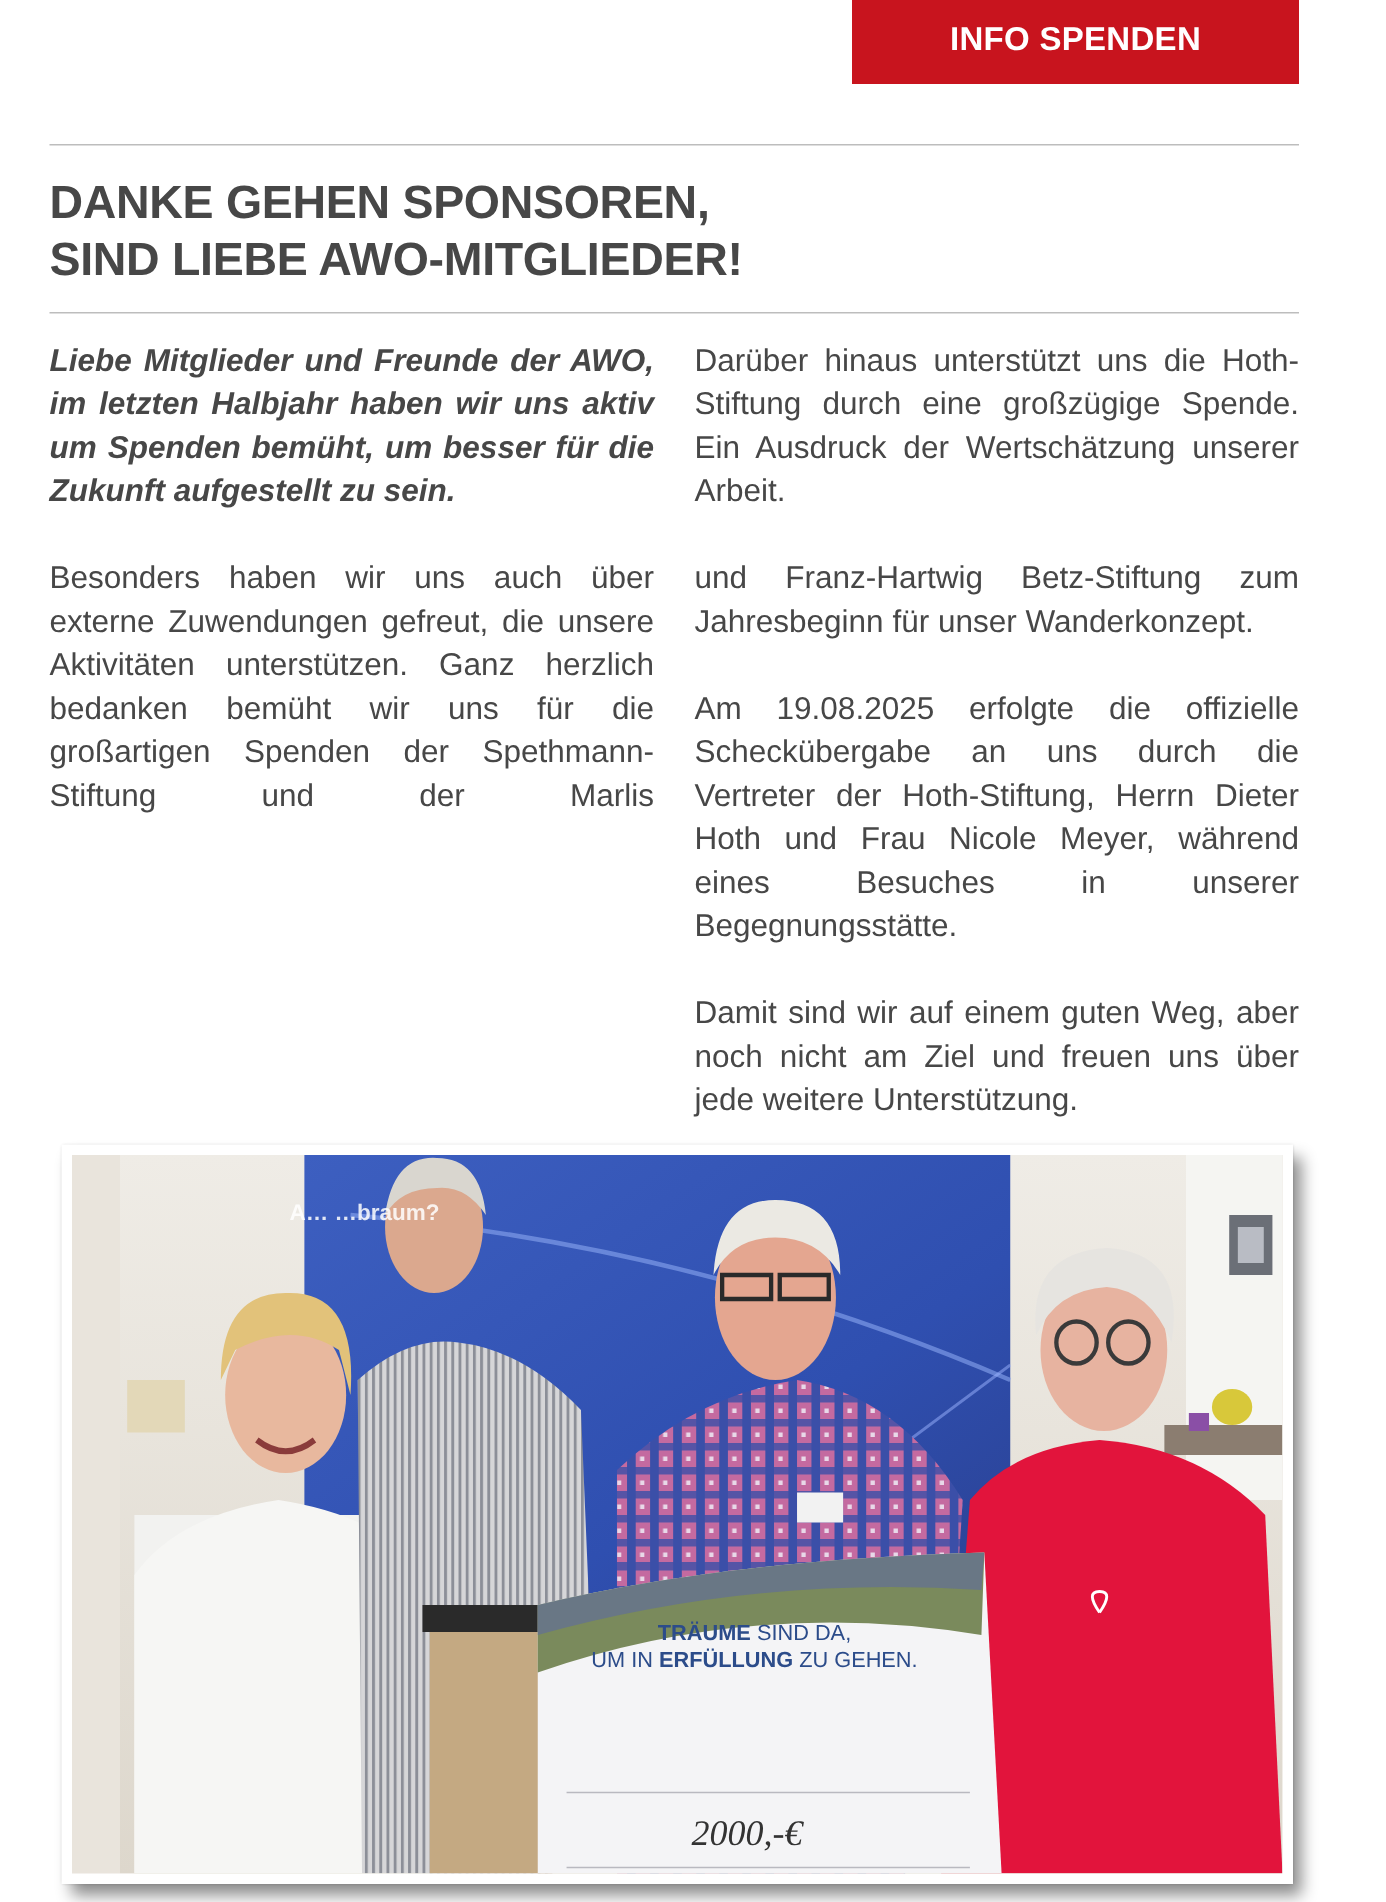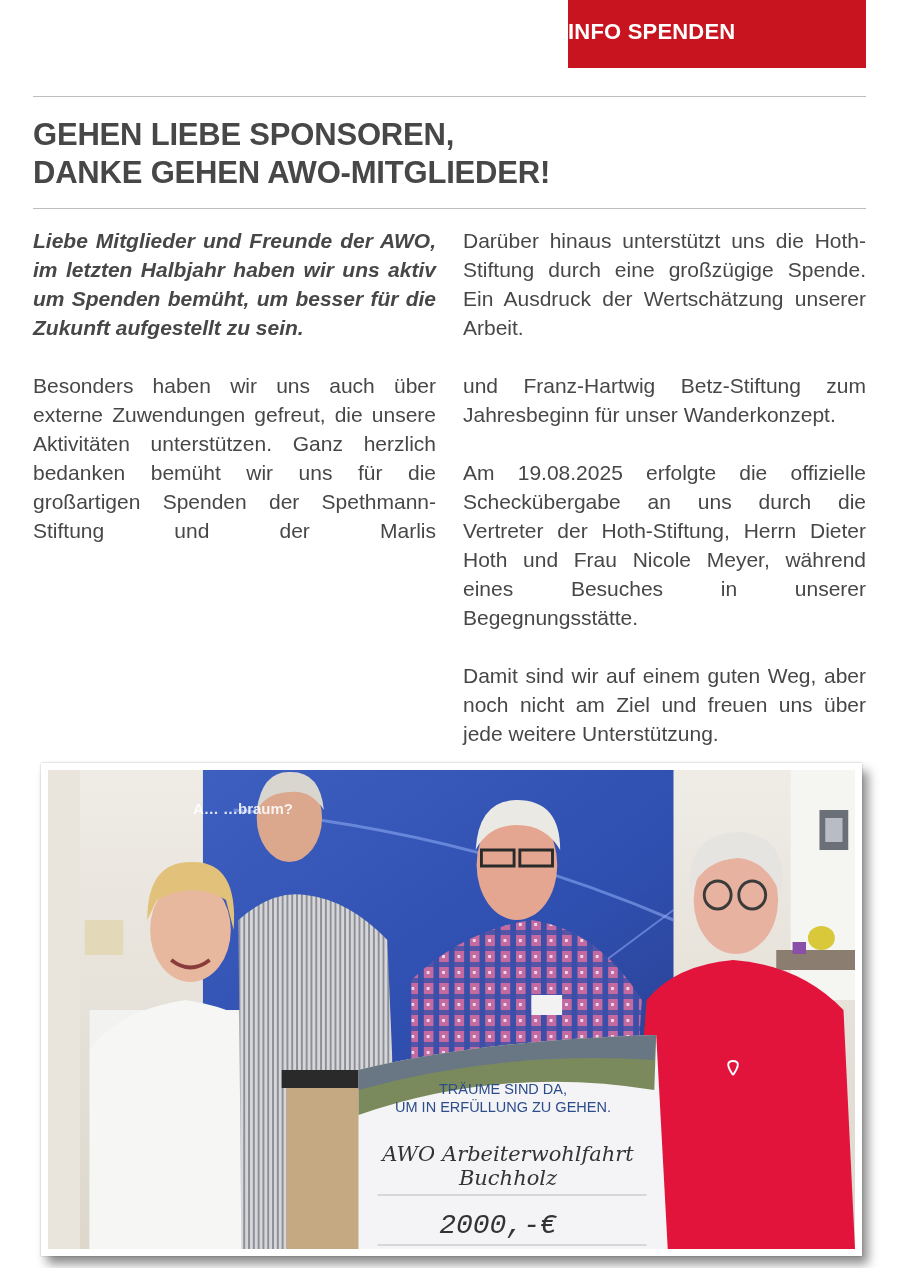--- a/index.html
+++ b/index.html
@@ -2,23 +2,23 @@
 <html><head>
   <meta charset="utf-8">
   <style>
     html, body { margin: 0; padding: 0; background: #ffffff; }
     body {
       width: 924px; height: 1268px; position: relative; overflow: hidden;
       font-family: "Liberation Sans", "DejaVu Sans", sans-serif;
       color: #474747;
     }
     .badge {
-      position: absolute; left: 568px; top: 0; width: 298px; height: 68px;
+      position: absolute; left: 568px; top: 0; width: 298px; height: 56px;
       background: #c8141e;
-      display: flex; align-items: center; justify-content: flex-start;
+      display: flex; align-items: center; justify-content: center;
     }
     .badge span {
       color: #ffffff; font-weight: bold; font-size: 22px; letter-spacing: 0.2px;
       margin-top: -4px;
     }
     .rule {
       position: absolute; left: 33px; width: 833px; height: 0;
       border-top: 1.5px solid #bdbdbd;
     }
     .rule.r1 { top: 96px; }
@@ -51,48 +51,48 @@
     .photo {
       position: absolute; left: 7px; top: 7px; right: 7px; bottom: 7px;
       overflow: hidden; background: #e9e4dc; padding-left: 32px;
     }
     .photo svg { display: block; width: 100%; height: 100%; }
     .cheque-text {
       position: absolute; left: 290px; top: 310px; width: 330px;
       text-align: center; color: #2c4c8a; font-size: 14.5px; line-height: 18px;
       font-weight: normal;
     }
-    .cheque-text b { font-weight: normal; text-align: center; }
+    .cheque-text b { font-weight: bold; text-align: center; }
     .cheque-payee {
       position: absolute; left: 310px; top: 372px; width: 300px;
       text-align: center; font-family: "DejaVu Serif", serif; font-style: italic;
       font-size: 21px; color: #333333;
     }
     .cheque-amount {
       position: absolute; left: 360px; top: 440px; width: 180px;
-      text-align: center; font-family: Liberation Mono, monospace; font-style: italic;
-      font-size: 28px; color: #333333;
+      text-align: center; font-family: Liberation Serif, serif; font-style: italic;
+      font-size: 24px; color: #333333;
     }
     .screen-text {
       position: absolute; left: 145px; top: 30px;
       color: rgba(255,255,255,0.85); font-weight: bold; font-size: 15px;
     }
   </style>
 </head>
 <body>
 
 <div class="badge">
   <span>INFO SPENDEN</span>
 </div>
 
 <div class="rule r1"></div>
 
 <h1 class="headline">
-  <span>GEHEN LIEBE SPONSOREN,</span>
-  <span>DANKE GEHEN AWO-MITGLIEDER!</span>
+  <span>DANKE GEHEN SPONSOREN,</span>
+  <span>SIND LIEBE AWO-MITGLIEDER!</span>
 </h1>
 
 <div class="rule r2"></div>
 
 <div class="col left">
   <p class="intro">Liebe Mitglieder und Freunde der AWO, im letzten Halbjahr haben wir uns aktiv um Spenden bemüht, um besser für die Zukunft aufgestellt zu sein.</p>
   <p class="cont-end">Besonders haben wir uns auch über externe Zuwendungen gefreut, die unsere Aktivitäten unterstützen. Ganz herzlich bedanken bemüht wir uns für die großartigen Spenden der Spethmann-Stiftung und der Marlis</p>
 </div>
 
 <div class="col right">
@@ -172,16 +172,15 @@
       <path d="M290 300 Q 420 270 600 265 L 598 320 Q 440 295 290 345 Z" fill="#7a8a5c"></path>
       <path d="M290 300 Q 420 270 600 265 L 598 290 Q 440 280 290 320 Z" fill="#5e6aa0" opacity="0.6"></path>
       <line x1="310" y1="425" x2="590" y2="425" stroke="#b9b9c0" stroke-width="1"></line>
       <line x1="310" y1="475" x2="590" y2="475" stroke="#b9b9c0" stroke-width="1"></line>
     </svg>
     <div class="screen-text">A… …braum?</div>
     <div class="cheque-text">
       <div><b>TRÄUME</b><span> SIND DA,</span></div>
       <div><span>UM IN </span><b>ERFÜLLUNG</b><span> ZU GEHEN.</span></div>
     </div>
-    <div class="cheque-payee">AWO Arbeiterwohlfahrt Buchholz</div>
     <div class="cheque-amount">2000,-€</div>
   </div>
 </div>
 
 </body></html>

